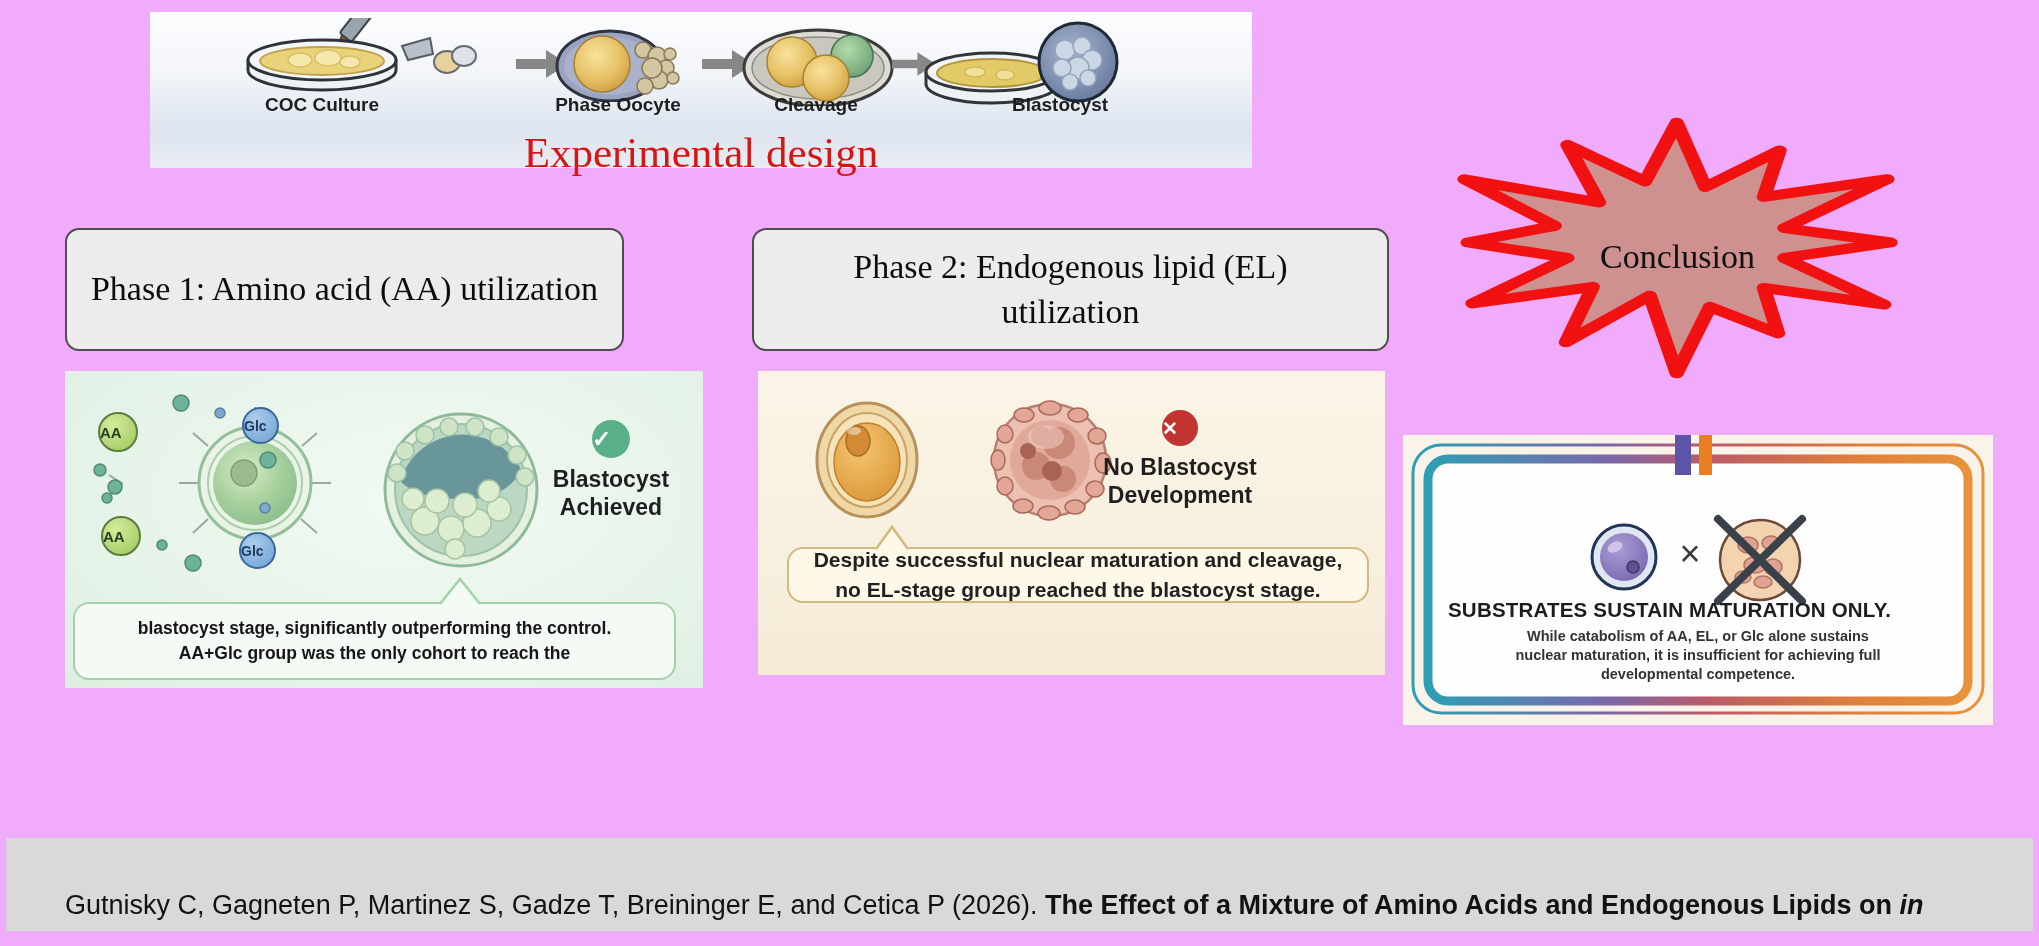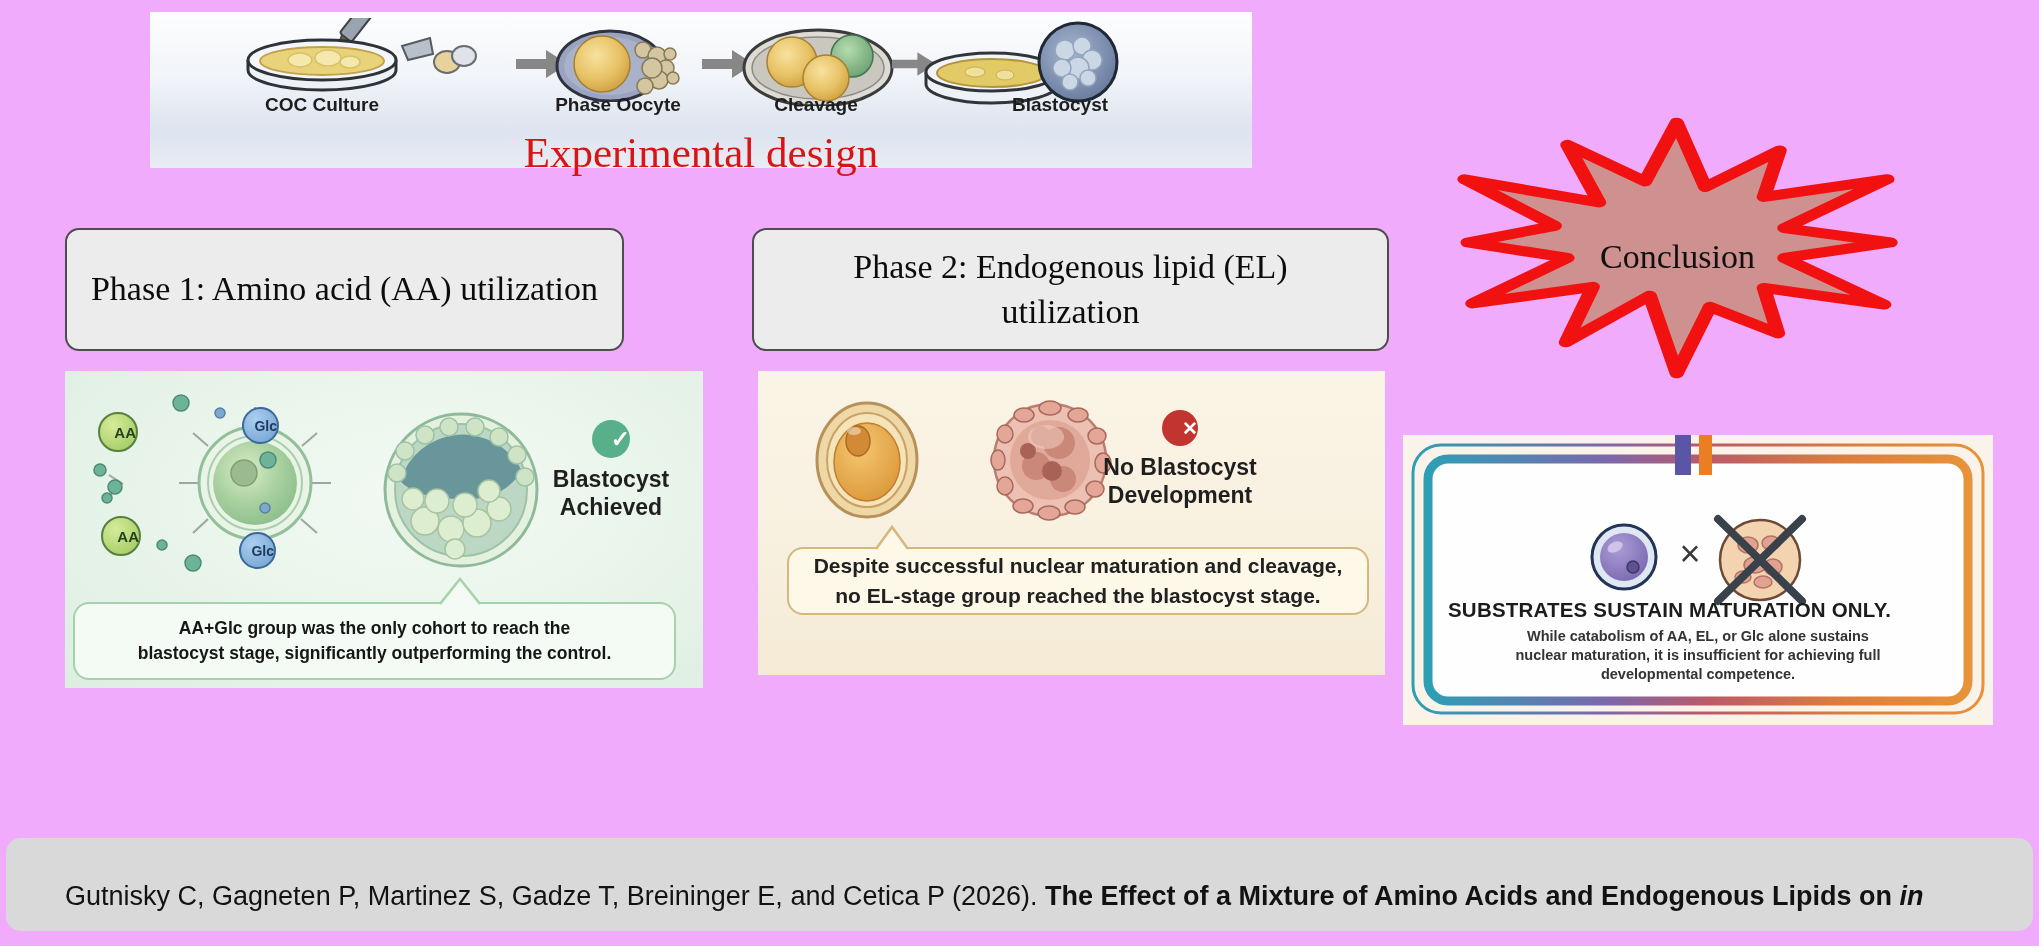--- a/index.html
+++ b/index.html
@@ -17,52 +17,52 @@
   
   .phase-box{background:#ececec;border:2.5px solid #4e4e4e;border-radius:14px;
     display:flex;align-items:center;justify-content:center;text-align:center;
     font-family:"Liberation Serif",serif;font-size:34px;color:#0c0c0c;line-height:1.3;box-sizing:border-box;}
   #phase1-box{left:65px;top:228px;width:559px;height:123px;}
   #phase2-box{left:752px;top:228px;width:637px;height:123px;padding:0 30px;}
 
   
   #phase1-art{left:65px;top:371px;width:638px;height:317px;
     background:radial-gradient(ellipse at 55% 40%,#f2faf3 0%,#e8f4ea 55%,#ddeee1 100%);}
-  .badge{border-radius:50%;display:flex;align-items:center;justify-content:flex-end;box-sizing:border-box;}
+  .badge{border-radius:50%;display:flex;align-items:center;justify-content:flex-start;box-sizing:border-box;}
   .badge-aa{width:40px;height:40px;background:radial-gradient(circle at 35% 30%,#d6eb9a,#9cc75c);
     border:2.5px solid #587f3f;color:#23401f;font-weight:bold;font-size:15px;}
   .badge-glc{width:37px;height:37px;background:radial-gradient(circle at 35% 30%,#abceee,#6f9fd2);
     border:2.5px solid #3a6898;color:#1c3a5e;font-weight:bold;font-size:14px;}
   .badge-check{width:38px;height:38px;background:#57b08a;color:#ffffff;font-size:23px;font-weight:bold;}
   .badge-x{width:36px;height:36px;background:#c23430;color:#ffffff;font-size:19px;font-weight:bold;}
   .status-text{text-align:center;font-weight:bold;font-size:23px;line-height:28px;color:#1f1f1f;}
   .caption-bubble{box-sizing:border-box;display:flex;flex-direction:column;align-items:center;
     justify-content:center;text-align:center;}
   #p1-caption{left:8px;top:231px;width:603px;height:78px;background:#f3fbf4;border:2.5px solid #a6d2ab;
     border-radius:16px;font-size:17.5px;line-height:25px;font-weight:600;color:#161616;}
 
   
   #phase2-art{left:758px;top:371px;width:627px;height:304px;
     background:linear-gradient(180deg,#faf4e6 0%,#f8f0df 60%,#f4ead5 100%);}
-  #p2-caption{left:29px;top:176px;width:582px;height:68px;background:#fdf8e8;border:2.5px solid #d3b87f;
+  #p2-caption{left:29px;top:176px;width:582px;height:56px;background:#fdf8e8;border:2.5px solid #d3b87f;
     border-radius:16px;font-size:21px;line-height:30px;font-weight:600;color:#212121;}
 
   
   #burst-label{left:1455px;top:238px;width:445px;text-align:center;
     font-family:"Liberation Serif",serif;font-size:34px;color:#101010;}
   #conclusion-art{left:1403px;top:435px;width:590px;height:290px;background:#f9f3ea;}
   #conclusion-headline{left:45px;top:163px;width:500px;font-weight:bold;
     font-size:20.5px;color:#1c1c1c;letter-spacing:.2px;}
   #conclusion-body{left:95px;top:192px;width:400px;text-align:center;font-weight:600;
     font-size:14.5px;line-height:19px;color:#333333;}
   #multiply-sign{left:267px;top:98px;width:40px;text-align:center;font-size:36px;color:#3a3a3a;}
 
   
   #citation-bar{left:6px;top:838px;width:2027px;height:93px;background:#d9d9d9;
-    padding:3px 0 0 14px;box-sizing:border-box;font-size:27px;line-height:37px;color:#121212;border-radius:15px;}
+    padding:12px 0 0 14px;box-sizing:border-box;font-size:27px;line-height:37px;color:#121212;}
   .cit-line{white-space:pre;}
   .b{font-weight:bold;} .bi{font-weight:bold;font-style:italic;}
 </style>
 </head>
 <body>
 
 <svg width="0" height="0" style="position:absolute" aria-hidden="true">
   <defs>
     <radialGradient id="gold" cx="40%" cy="35%" r="70%">
       <stop offset="0%" stop-color="#f8e29e"></stop>
@@ -186,22 +186,22 @@
   </div>
 
   <svg class="abs" style="left:1455px;top:116px" width="445" height="264" viewBox="30 14 281 238" preserveAspectRatio="none">
     <polygon points="305,128 238,142 301,184 225,169 234,210 191,186 170,246 153,176 100,218 117,168 41,183 101,142 38,128 93,113 36,71 121,92 101,40 150,73 170,20 188,78 235,45 225,87 303,71 238,115" fill="#cf9090" stroke="#f21111" stroke-width="9" stroke-linejoin="round"></polygon>
   </svg>
   <div id="burst-label" class="abs">Conclusion</div>
 
   <div id="phase1-art" class="abs">
 
     <div class="abs caption-bubble" id="p1-caption">
+      <div>blastocyst stage, significantly outperforming the control.</div>
       <div>AA+Glc group was the only cohort to reach the</div>
-      <div>blastocyst stage, significantly outperforming the control.</div>
     </div>
 
     <svg class="abs" style="left:0;top:0" width="638" height="317" viewBox="0 0 638 317">
 
       <g stroke="#9aa8a0" stroke-width="2">
         <line x1="190" y1="54" x2="190" y2="36"></line>
           <line x1="237" y1="75" x2="252" y2="62"></line>
         <line x1="246" y1="112" x2="266" y2="112"></line>
           <line x1="236" y1="148" x2="252" y2="162"></line>
         <line x1="190" y1="170" x2="190" y2="188"></line>

